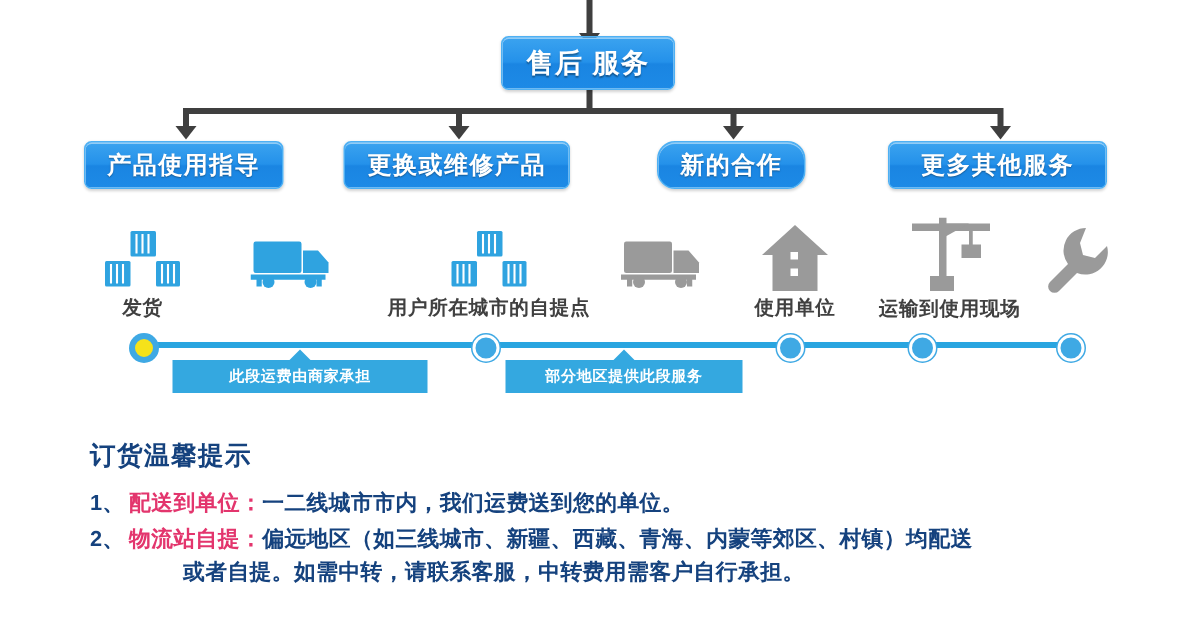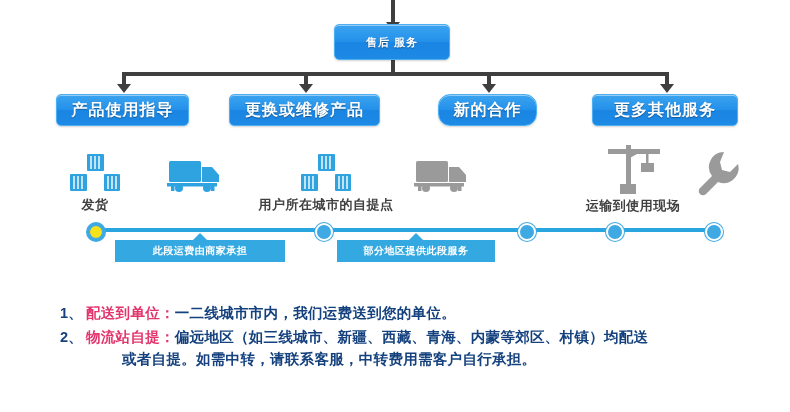--- a/index.html
+++ b/index.html
@@ -48,21 +48,21 @@
     font-weight: bold;
     font-size: 16px;
     letter-spacing: 1px;
     display: flex;
     align-items: center;
     justify-content: center;
     text-shadow: 0 1px 1px rgba(0,0,0,0.35);
     box-shadow: inset 0 1px 0 rgba(255,255,255,0.45), 0 1px 2px rgba(0,0,0,0.18);
     white-space: nowrap;
   }
-  .node.root { font-size: 11px; }
+  .node.root { font-size: 18px; }
 
   
   .icon-wrap {
     position: absolute;
     display: flex;
     flex-direction: column;
     align-items: center;
   }
   .icon-cap {
     margin-top: 0;
@@ -253,20 +253,28 @@
         <rect x="0" y="28" width="50" height="3.5"></rect>
         <rect x="4" y="31" width="3.5" height="5"></rect>
         <rect x="44" y="31" width="3.5" height="5"></rect>
       </g>
       <circle cx="12" cy="33" r="4" fill="#9a9a9a"></circle>
       <circle cx="40" cy="33" r="4" fill="#9a9a9a"></circle>
     </svg>
     <div class="icon-cap"></div>
   </div>
 
+  <div class="icon-wrap" style="left:496px; top:148px; width:68px;">
+    <svg width="48" height="48" viewBox="0 0 48 48">
+      <path d="M24 2 L46 22 h-7 v24 h-30 V22 H2 z" fill="#9a9a9a"></path>
+      <rect x="21" y="20" width="5" height="5" fill="#ffffff"></rect>
+      <rect x="21" y="31" width="5" height="5" fill="#ffffff"></rect>
+    </svg>
+    <div class="icon-cap">使用单位</div>
+  </div>
 
   <div class="icon-wrap" style="left:575px; top:145px; width:116px;">
     <svg width="62" height="52" viewBox="0 0 62 52">
       <g fill="#9a9a9a">
         <rect x="6" y="4" width="52" height="5"></rect>
         <rect x="24" y="0" width="5" height="44"></rect>
         <polygon points="26,4 44,4 26,14"></polygon>
         <rect x="44" y="9" width="2.5" height="10"></rect>
         <rect x="39" y="18" width="13" height="9"></rect>
         <rect x="18" y="39" width="16" height="10"></rect>
@@ -293,20 +301,21 @@
   <div class="tl-seg filled" style="left:115px; top:240px; width:170px; height:22px;">
     <span>此段运费由商家承担</span>
   </div>
 
   <div class="tl-seg filled" style="left:337px; top:240px; width:158px; height:22px;">
     <span>部分地区提供此段服务</span>
   </div>
 
 
   <div class="notes" style="left:60px; top:292px; width:700px;">
+    <div class="notes-title">订货温馨提示</div>
 
     <div class="note-row" style="margin-top:10px;">
       <span class="note-num">1、</span>
       <span class="note-body">
         <span class="hl">配送到单位：</span><span>一二线城市市内，我们运费送到您的单位。</span>
       </span>
     </div>
 
     <div class="note-row" style="margin-top:2px;">
       <span class="note-num">2、</span>

